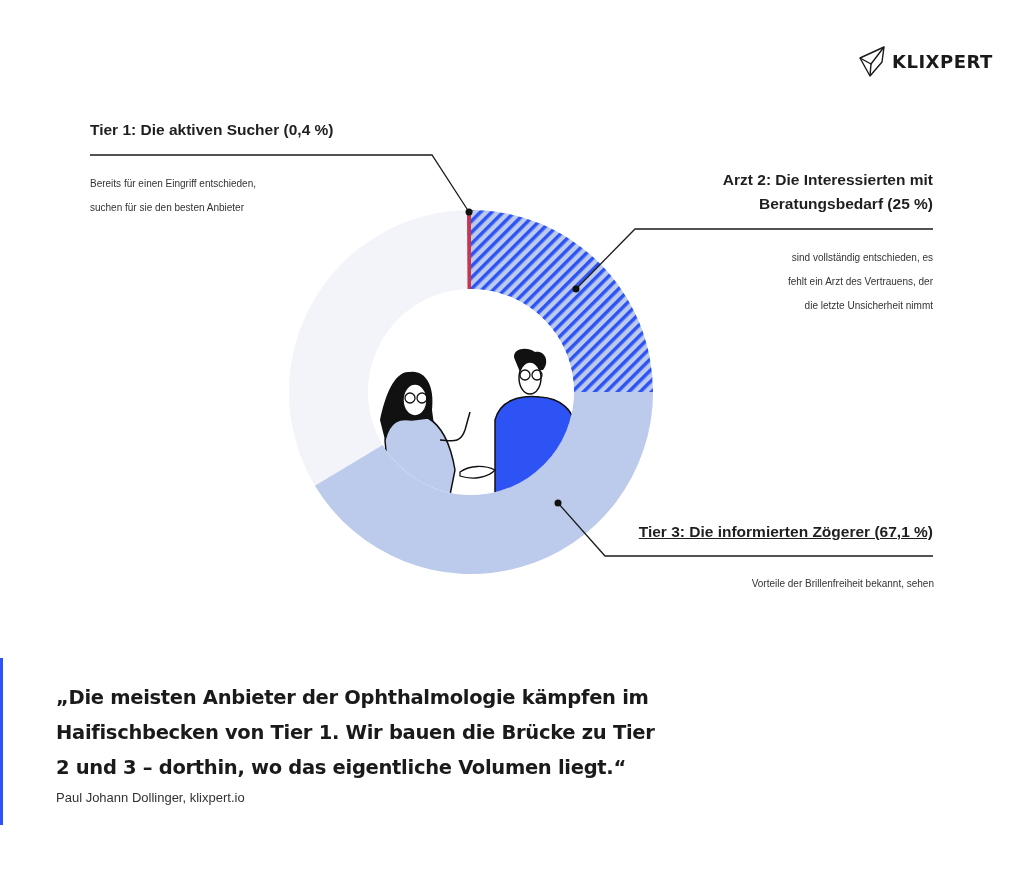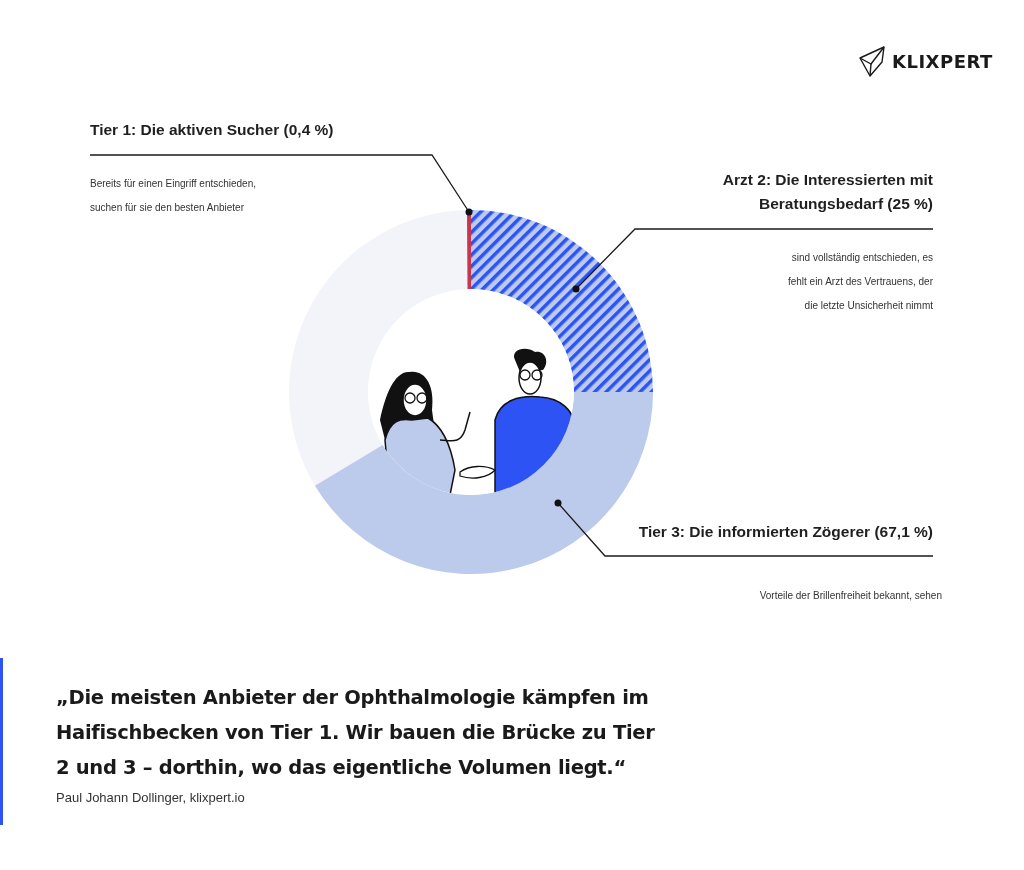--- a/index.html
+++ b/index.html
@@ -87,22 +87,22 @@
 <div class="abs tier-title right" style="right:91px; top:168px;">
   <div>Arzt 2: Die Interessierten mit</div>
   <div>Beratungsbedarf (25 %)</div>
 </div>
 <div class="abs tier-desc right" style="right:91px; top:246px;">
   <div>sind vollständig entschieden, es</div>
   <div>fehlt ein Arzt des Vertrauens, der</div>
   <div>die letzte Unsicherheit nimmt</div>
 </div>
 
-<div class="abs tier-title right" style="right:91px; top:520px;">Tier 3: Die informierten Zögerer (67,1 %)</div>
-<div class="abs tier-desc right" style="right:82px; top:572px;margin-top:12px;">
+<div class="abs tier-title right" style="right:91px; top:520px;text-decoration:underline;">Tier 3: Die informierten Zögerer (67,1 %)</div>
+<div class="abs tier-desc right" style="right:90px; top:572px;">
   <div>Vorteile der Brillenfreiheit bekannt, sehen</div>
 </div>
 
 <div class="abs quote-bar"></div>
 <div class="abs quote">
   <div>„Die meisten Anbieter der Ophthalmologie kämpfen im</div>
   <div>Haifischbecken von Tier 1. Wir bauen die Brücke zu Tier</div>
   <div>2 und 3 – dorthin, wo das eigentliche Volumen liegt.“</div>
 </div>
 <div class="abs author">Paul Johann Dollinger, klixpert.io</div>

